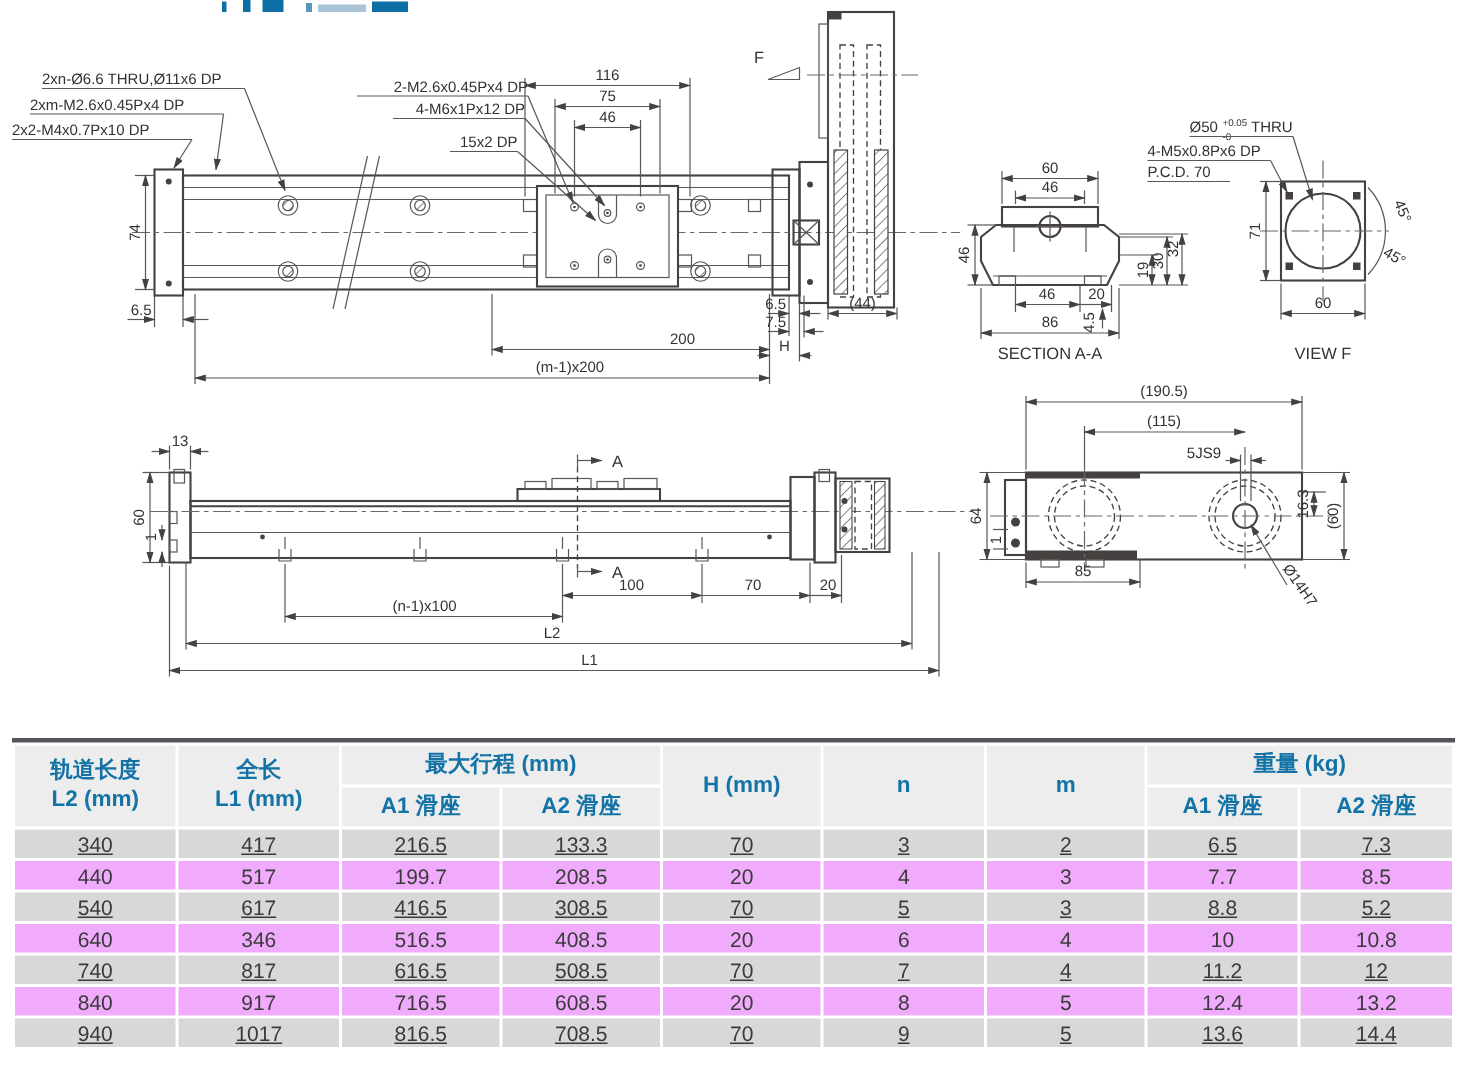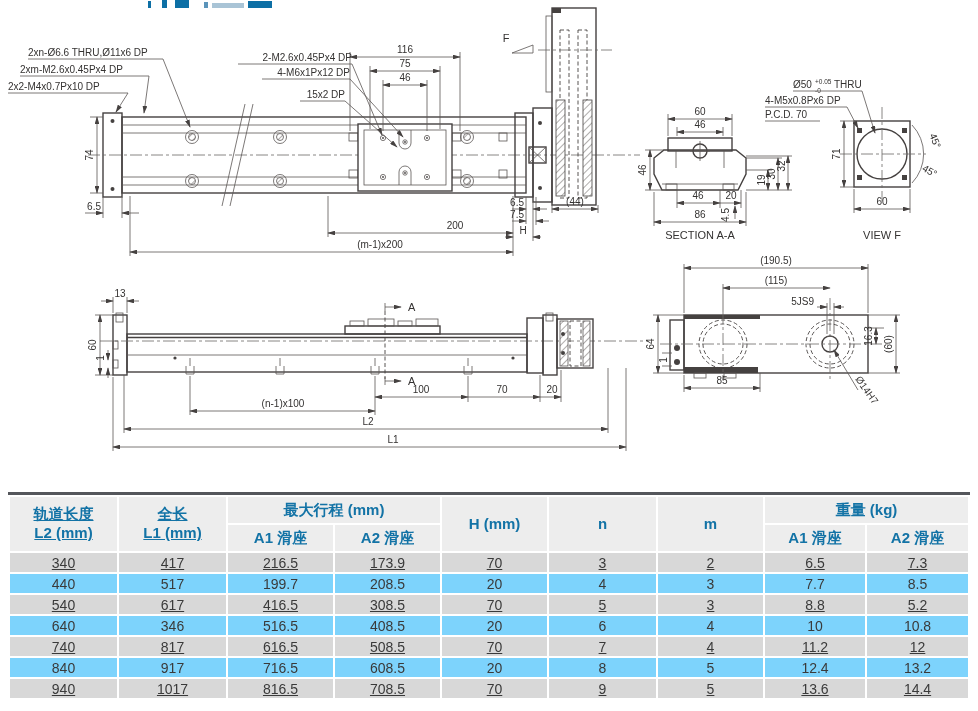--- a/index.html
+++ b/index.html
@@ -26,25 +26,25 @@
   svg text.end{text-anchor:end;}
   svg text.big{font-size:11px;}
   svg text.sm{font-size:6.5px;}
   
   .table-wrap{position:absolute;left:8px;top:492px;width:962px;}
   table.spec{width:962px;border-collapse:separate;border-spacing:2px;background:#fff;
              border-top:3px solid #54565b;table-layout:fixed;}
   table.spec th{background:#ededed;color:#1373a6;font-weight:bold;font-size:15px;
                 padding:0;text-align:center;vertical-align:middle;line-height:1.25;}
   table.spec thead tr th{height:26px;}
-  table.spec th span{display:block;text-decoration:underline;}
+  table.spec th span{display:block;}
   table.spec td{height:19px;padding:0;text-align:center;vertical-align:middle;
                 font-size:14px;color:#3a3a3a;}
   tr.row-dark td{background:#d8d8d8;text-decoration:underline;}
-  tr.row-light td{background:#7dd3fc;}
+  tr.row-light td{background:#f0abfc;}
 </style>
 </head>
 <body>
 
 <div class="page">
 
   <div class="title-frag">
     <span class="tf1"></span>
       <span class="tf2"></span>
       <span class="tf3"></span>
@@ -459,21 +459,21 @@
           <th>A2 滑座</th>
           <th>A1 滑座</th>
           <th>A2 滑座</th>
         </tr>
       </thead>
       <tbody>
           <tr class="row-dark">
             <td>340</td>
             <td>417</td>
             <td>216.5</td>
-            <td>173.9</td>
+            <td>133.3</td>
             <td>70</td>
             <td>3</td>
             <td>2</td>
             <td>6.5</td>
             <td>7.3</td>
           </tr>
           <tr class="row-light">
             <td>440</td>
             <td>517</td>
             <td>199.7</td>

